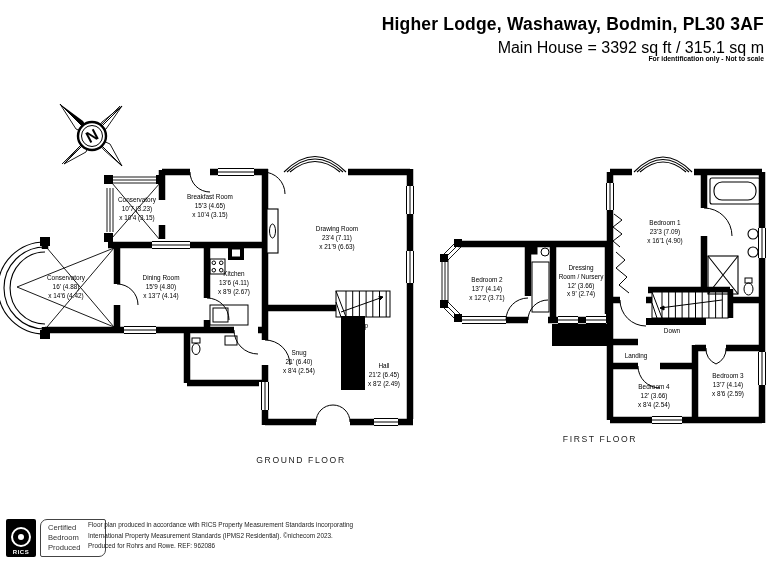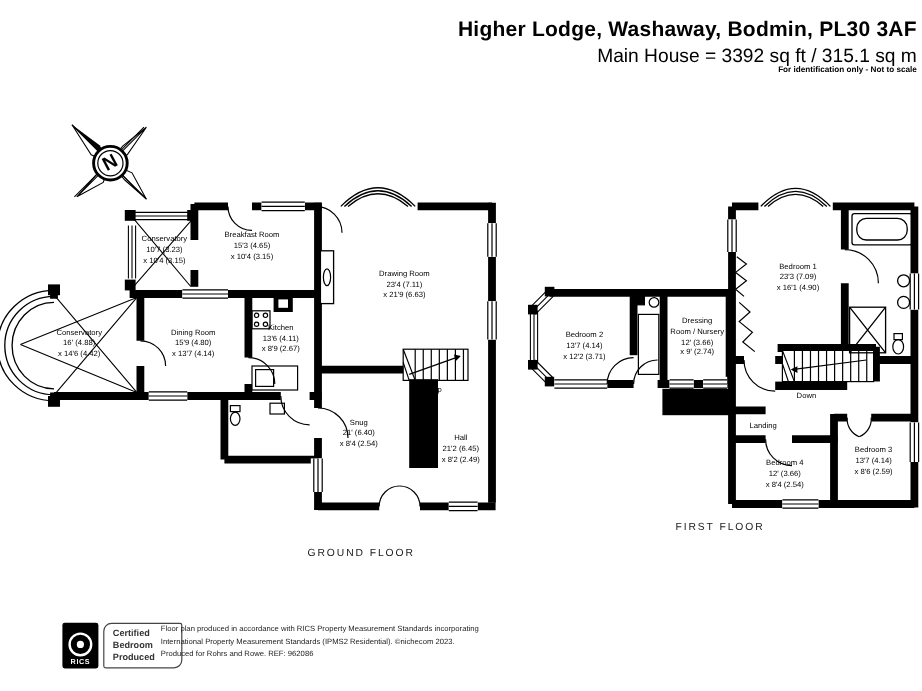--- a/index.html
+++ b/index.html
@@ -1,18 +1,18 @@
 <!DOCTYPE html>
 <html><head>
 <meta charset="utf-8">
 <style>
   html,body{margin:0;padding:0;}
   body{width:768px;height:576px;background:#fff;position:relative;overflow:hidden;
        font-family:"Liberation Sans",sans-serif;color:#000;}
-  .abs{position:absolute;margin-left:46px;}
+  .abs{position:absolute;}
   
   .title{top:14px;right:4px;font-size:17.5px;font-weight:bold;letter-spacing:.2px;white-space:nowrap;}
   .subtitle{top:39px;right:4px;font-size:16px;white-space:nowrap;}
   .note{top:55px;right:4px;font-size:6.8px;font-weight:bold;white-space:nowrap;}
   
   svg.plan{position:absolute;left:0;top:0;}
   
   .rlabel{position:absolute;transform:translate(-50%,-50%);display:flex;flex-direction:column;
           align-items:center;font-size:6.4px;line-height:1.38;white-space:nowrap;text-align:center;}
   .slabel{position:absolute;transform:translate(-50%,-50%);font-size:6.4px;white-space:nowrap;}
@@ -20,21 +20,21 @@
           white-space:nowrap;color:#1a1a1a;}
   
   .rics-logo{left:6px;top:519px;width:30px;height:38px;background:#000;border-radius:2px;
           display:flex;flex-direction:column;align-items:center;justify-content:flex-end;padding-bottom:2px;box-sizing:border-box;}
   .rics-logo .mark{width:16px;height:16px;border:2px solid #fff;border-radius:50%;margin-bottom:2px;
           display:flex;align-items:center;justify-content:center;}
   .rics-logo .mark i{width:6px;height:6px;background:#fff;border-radius:50%;display:block;}
   .rics-logo .txt{color:#fff;font-size:6px;font-weight:bold;letter-spacing:.5px;}
   .cpm-badge{left:40px;top:519px;width:66px;height:38px;border:1.6px solid #444;border-radius:7px 2px 7px 2px;
           box-sizing:border-box;display:flex;flex-direction:column;justify-content:center;padding-left:7px;
-          font-size:7.6px;font-weight:bold;color:#333;line-height:1.3;}
+          font-size:7.6px;font-weight:normal;color:#333;line-height:1.3;}
   .foot-text{left:88px;top:520px;font-size:6.4px;color:#222;line-height:1.65;white-space:nowrap;}
 </style>
 </head>
 <body>
 
 <div class="abs title">Higher Lodge, Washaway, Bodmin, PL30 3AF</div>
 <div class="abs subtitle">Main House = 3392 sq ft / 315.1 sq m</div>
 <div class="abs note">For identification only - Not to scale</div>
 
 <svg class="plan" width="768" height="576" viewBox="0 0 768 576">

